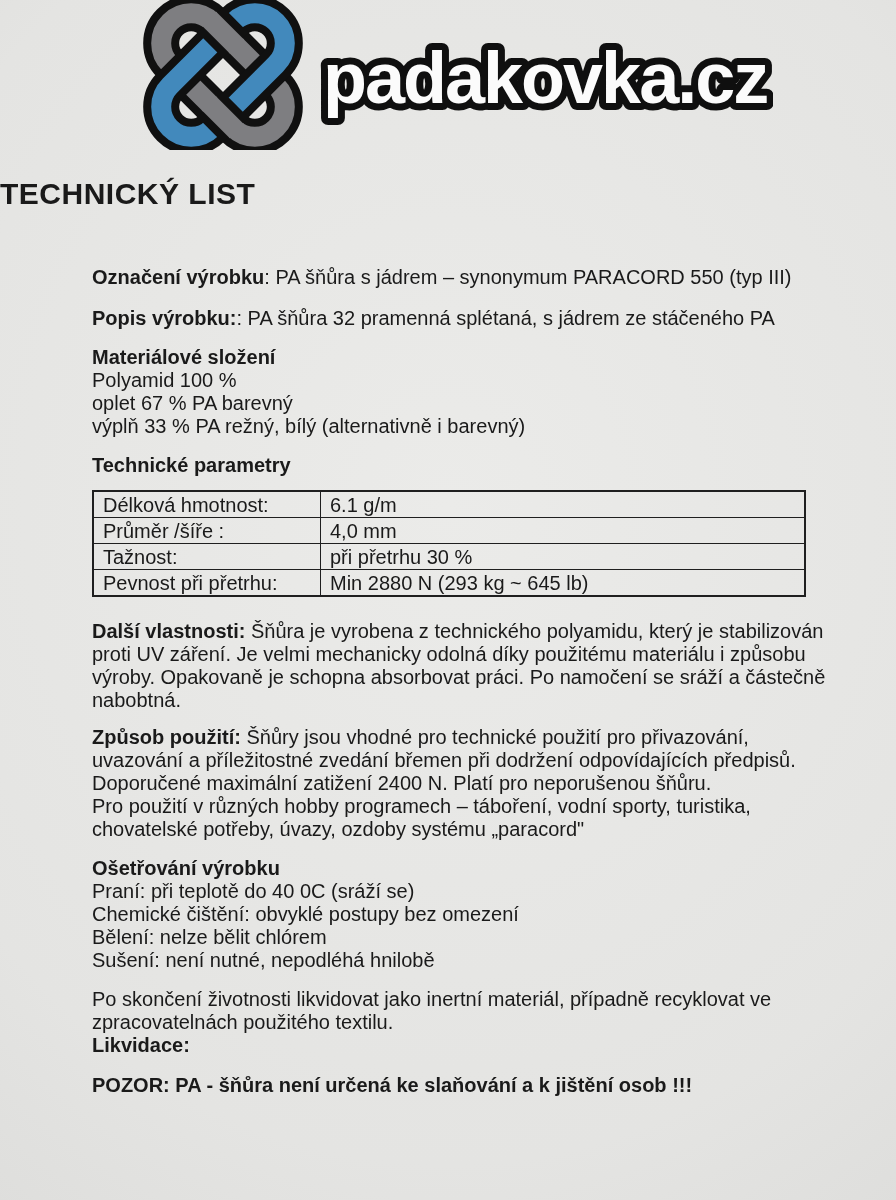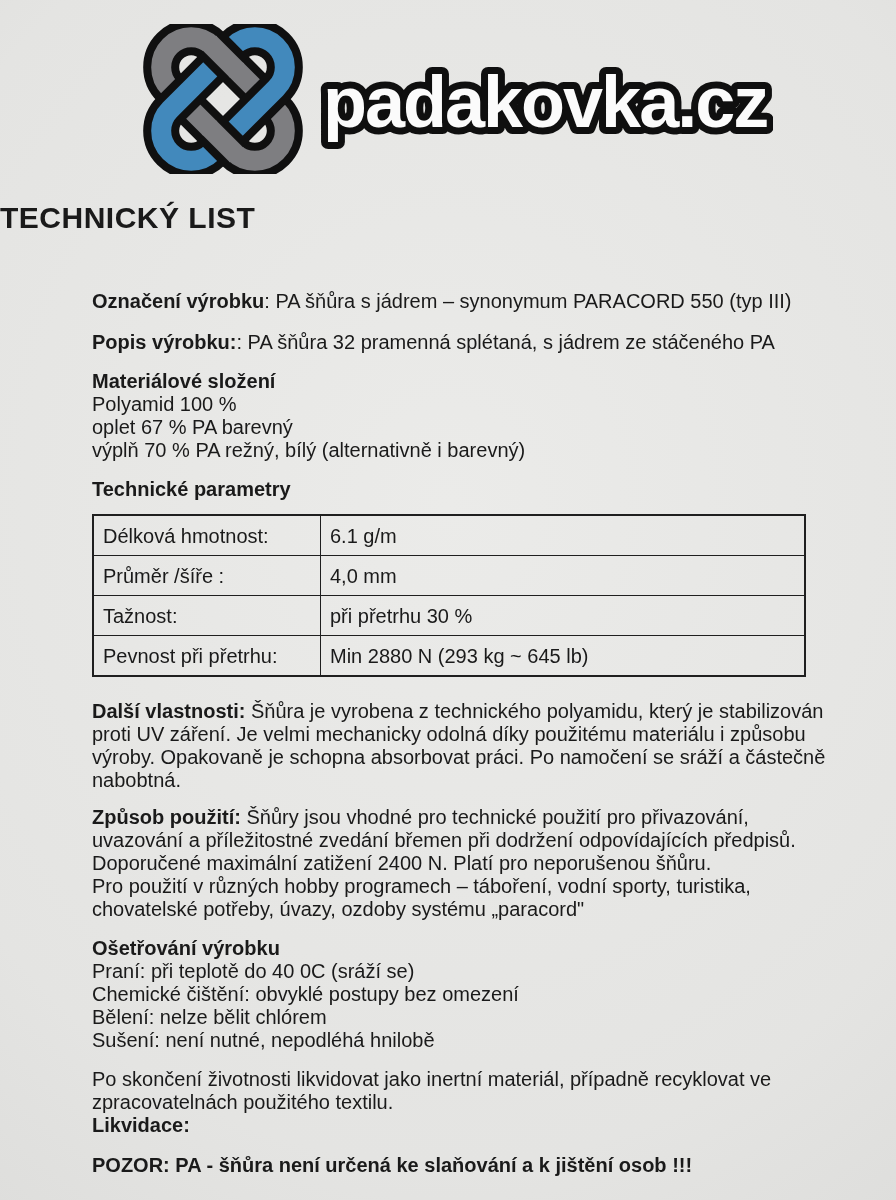--- a/index.html
+++ b/index.html
@@ -3,36 +3,36 @@
 <meta charset="utf-8">
 <style>
   html,body{margin:0;padding:0;}
   body{
     width:896px;height:1200px;
     background:radial-gradient(120% 100% at 50% 42%, #ebebe9 0%, #e4e4e2 55%, #d7d7d5 92%, #cecece 100%);
     font-family:"Liberation Sans", sans-serif;
     font-size:20px;line-height:23px;color:#1a1a1a;
     overflow:hidden;
   }
-  .logo-wrap{display:flex;justify-content:center;padding-top:24px;text-align:right;}
+  .logo-wrap{display:flex;justify-content:center;text-align:right;}
   .page-title{
     text-align:left;font-size:30px;line-height:32px;font-weight:bold;
     margin-top:28px;letter-spacing:.5px;
   }
   .content{width:736px;margin:0 0 0 92px;}
   p{margin:0;}
   .para{margin-top:18px;}
   .sec{margin-top:16px;}
   b{font-weight:bold;}
   table.params{
     border-collapse:collapse;margin-top:13px;width:714px;
     border:2px solid #1f1f1f;
   }
   table.params td{
-    border:1.5px solid #1f1f1f;padding:8px 9px;height:23px;
+    border:1.5px solid #1f1f1f;padding:1px 9px;height:23px;
     font-size:20px;line-height:22px;white-space:nowrap;
   }
   td.c1{width:208px;}
   .warning{font-weight:bold;margin-top:17px;}
 </style>
 </head>
 <body>
 
 <div class="logo-wrap">
   <svg width="650" height="150" viewBox="0 0 650 150">
@@ -62,21 +62,21 @@
 <div class="content">
 
   <p class="para" style="margin-top:56px"><b>Označení výrobku</b><span>: PA šňůra s jádrem – synonymum PARACORD 550 (typ III)</span></p>
 
   <p class="para"><b>Popis výrobku:</b><span>: PA šňůra 32 pramenná splétaná, s jádrem ze stáčeného PA</span></p>
 
   <div class="sec">
     <p><b>Materiálové složení</b></p>
     <p>Polyamid 100 %</p>
     <p>oplet 67 % PA barevný</p>
-    <p>výplň 70 % PA režný, bílý (alternativně i barevný)</p>
+    <p>výplň 33 % PA režný, bílý (alternativně i barevný)</p>
   </div>
 
   <div class="sec">
     <p><b>Technické parametry</b></p>
     <table class="params">
       <tbody>
         <tr>
           <td class="c1">Délková hmotnost:</td>
           <td>6.1 g/m</td>
         </tr>

